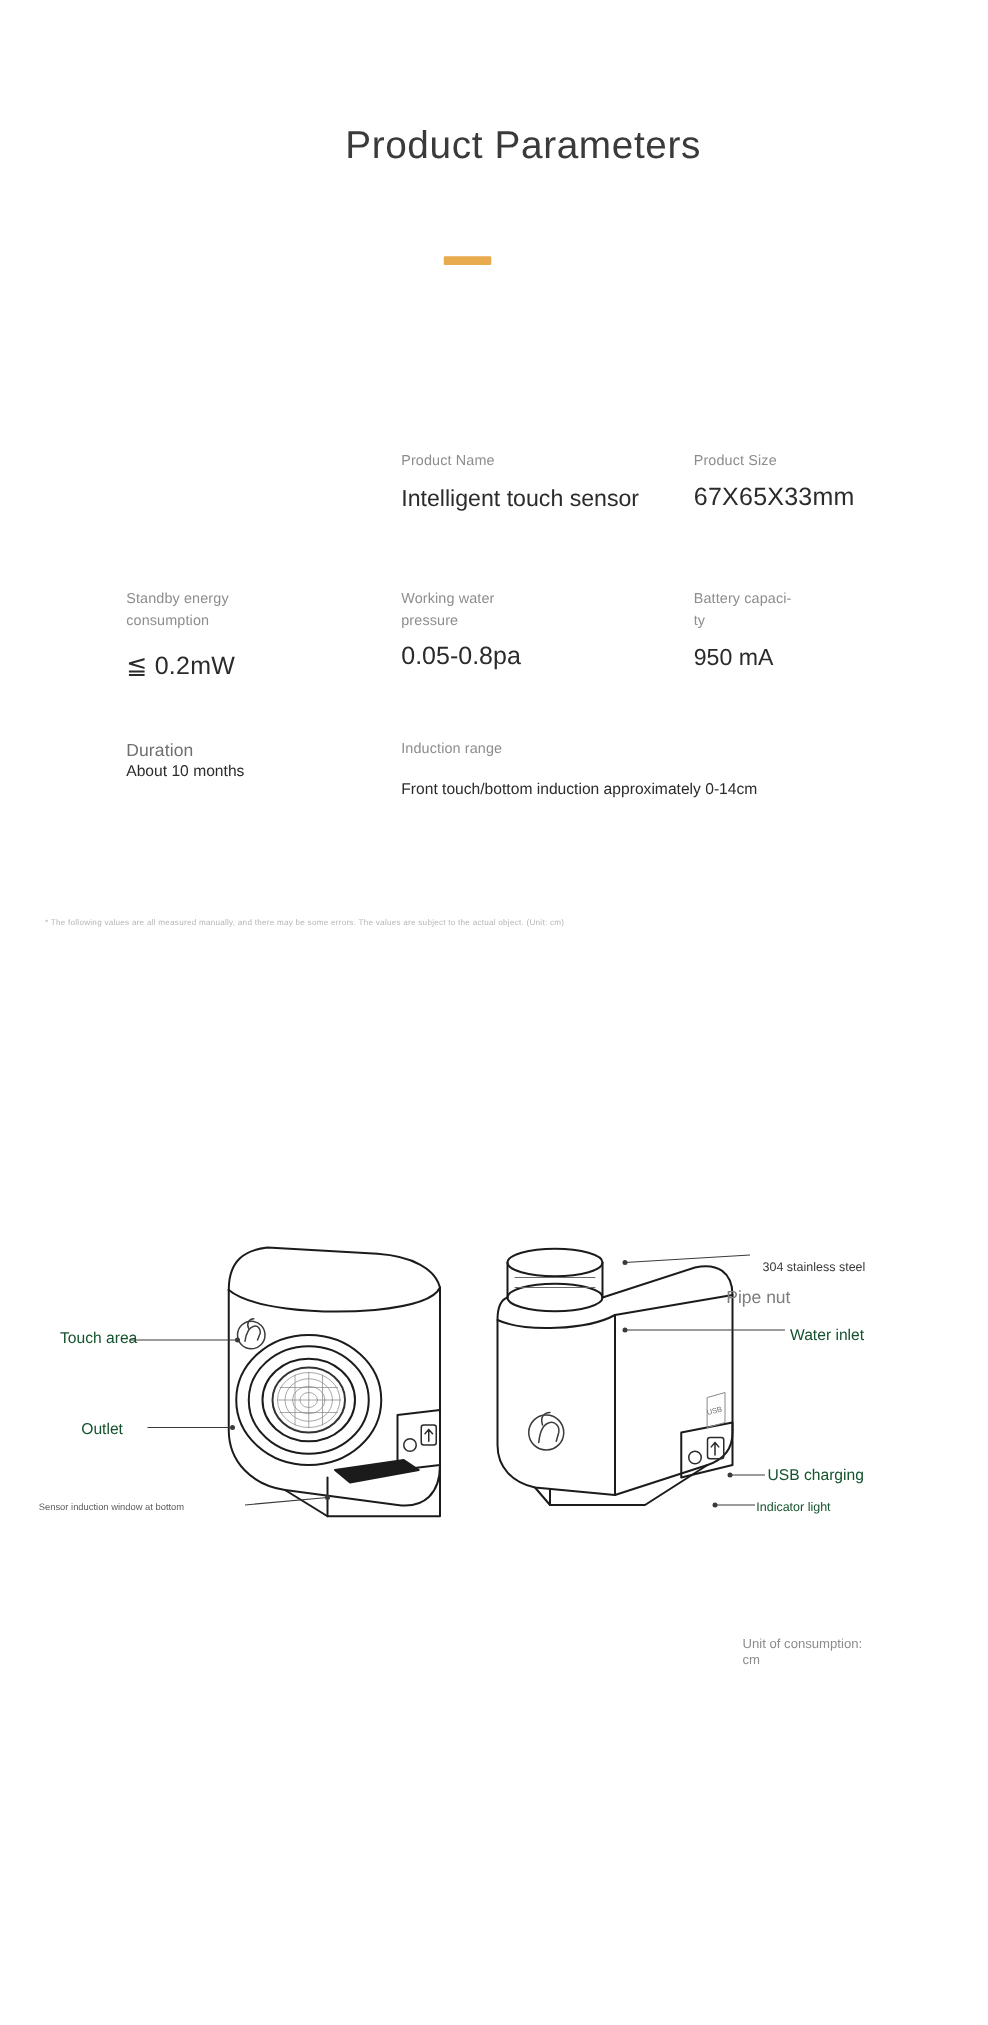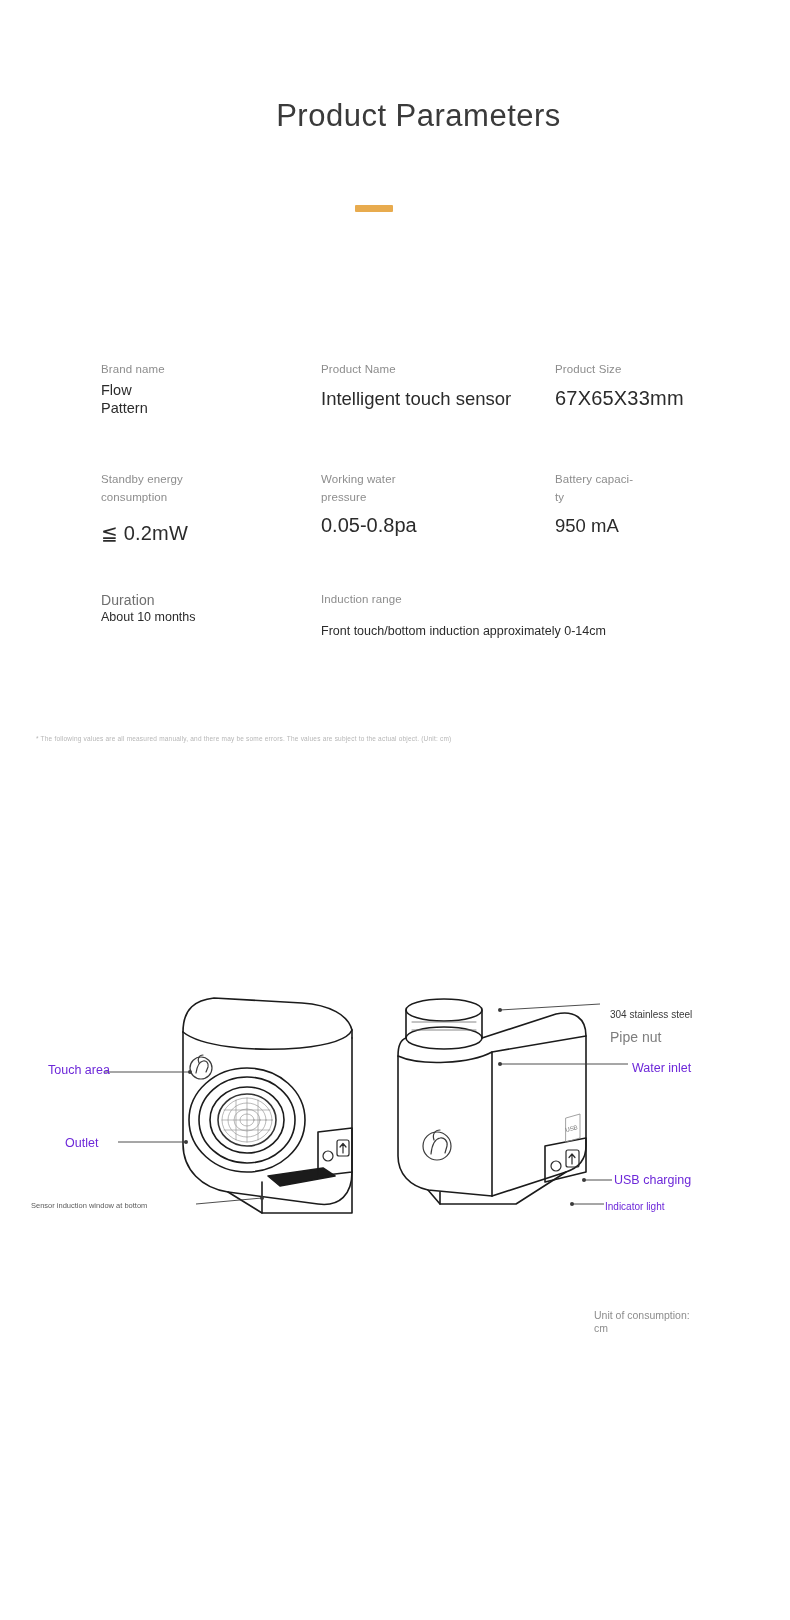--- a/index.html
+++ b/index.html
@@ -101,49 +101,44 @@
     top: 960px;
     left: 0;
     width: 790px;
     height: 320px;
   }
   .diagram svg { display: block; }
 
   .callout {
     position: absolute;
     font-size: 12.5px;
-    color: #6d28d9;
+    color: #14532d;
     white-space: nowrap;
   }
   .callout.small { font-size: 7.5px; color: #5c5c5c; }
   .callout.grey  { color: #9a9a9a; }
 
   #c-touch-area   { left: 48px;  top: 1063px; }
   #c-outlet       { left: 65px;  top: 1136px; }
   #c-sensor-win   { left: 31px;  top: 1201px; }
   #c-steel        { left: 610px; top: 1009px; font-size: 10px; color:#3a3a3a;}
-  #c-pipe-nut     { left: 610px; top: 1029px; font-size: 14px; color:#7d7d7d;}
+  #c-pipe-nut     { left: 581px; top: 1029px; font-size: 14px; color:#7d7d7d;}
   #c-water-inlet  { left: 632px; top: 1061px; }
   #c-usb          { left: 614px; top: 1173px; }
   #c-indicator    { left: 605px; top: 1201px; font-size: 10px; }
   #c-unit         { left: 594px; top: 1309px; font-size: 10.5px; color:#8d8d8d; line-height:1.25; white-space: normal; width: 120px;}
 </style>
 </head>
 <body>
 
 <div class="page-title">Product Parameters</div>
 <div class="title-underline"></div>
 
 <div class="specs">
 
-  <div class="spec" id="spec-brand">
-    <div class="spec-label">Brand name</div>
-    <div class="spec-value v-mid">Flow</div>
-    <div class="spec-value v-mid">Pattern</div>
-  </div>
 
   <div class="spec" id="spec-prodname">
     <div class="spec-label">Product Name</div>
     <div class="spec-value v-large" style="margin-top:12px">Intelligent touch sensor</div>
   </div>
 
   <div class="spec" id="spec-prodsize">
     <div class="spec-label">Product Size</div>
     <div class="spec-value v-xlarge" style="margin-top:10px">67X65X33mm</div>
   </div>

